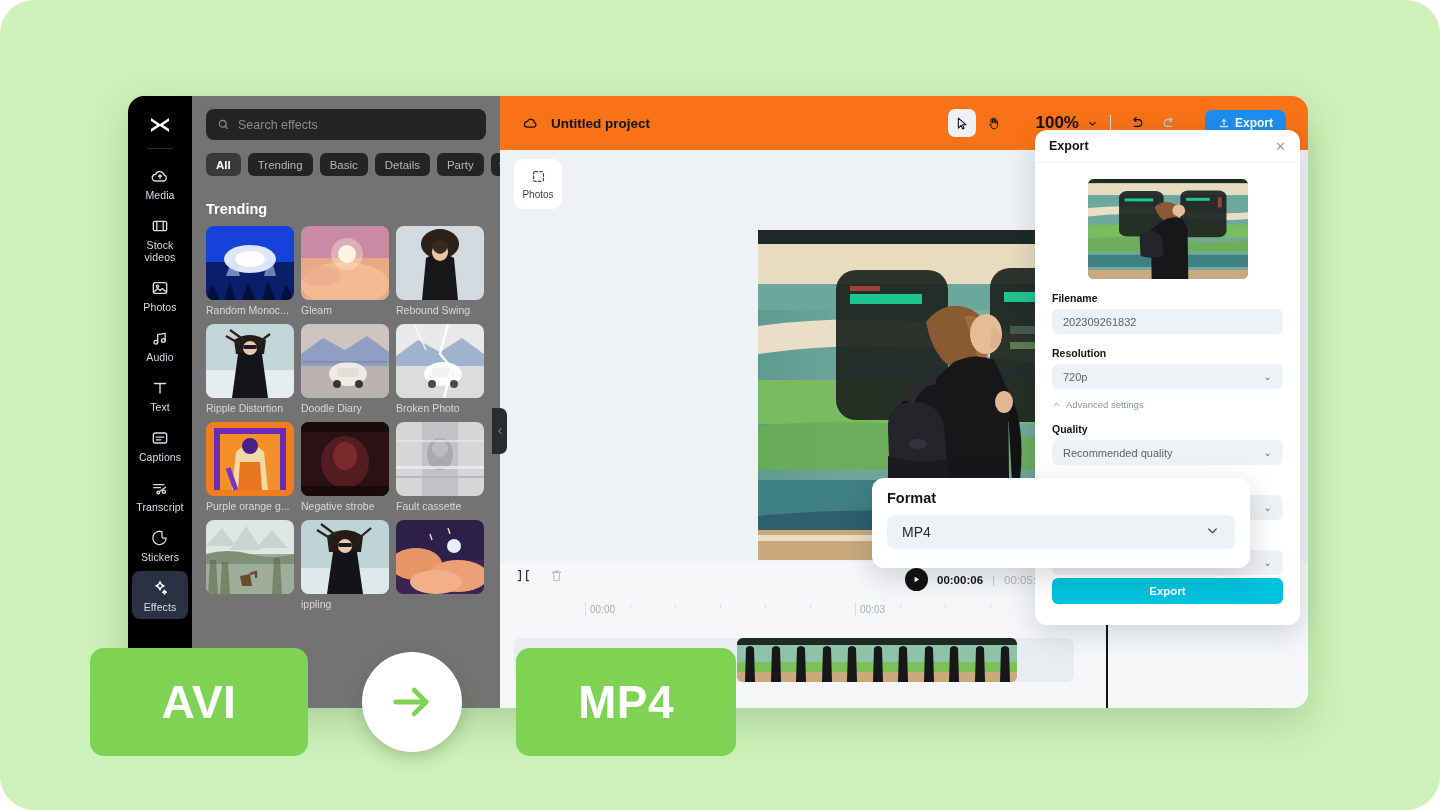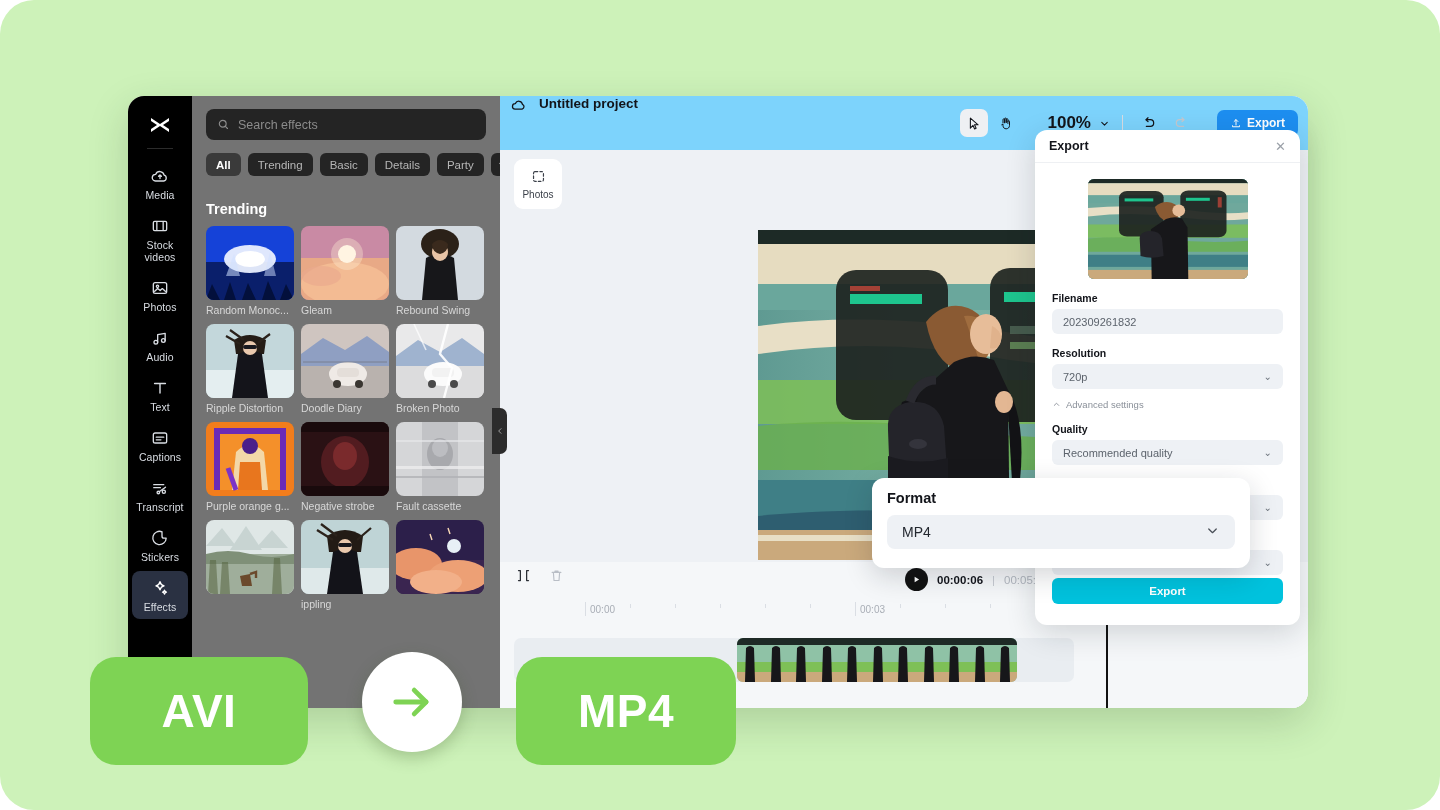--- a/index.html
+++ b/index.html
@@ -105,21 +105,21 @@
   }
 
   
   #editor {
     position: absolute; left: 372px; top: 0;
     width: 808px; height: 100%;
     background: #eef1f5;
   }
   #topbar {
     position: absolute; left: 0; top: 0; width: 100%; height: 54px;
-    background: #7dd3fc; display: flex; padding: 0 10px;
+    background: #f97316; display: flex; align-items: center; padding: 0 22px;
   }
   #proj-title { font-size: 13.5px; font-weight: bold; color: #12141a; margin-left: 11px; }
   #tool-group { margin-left: auto; display: flex; align-items: center; gap: 4px; }
   .tbtn {
     width: 28px; height: 28px; border-radius: 7px;
     display: flex; align-items: center; justify-content: center; cursor: pointer;
   }
   .tbtn.sel { background: #eef0f3; }
   #zoom-val { font-size: 17px; color: #12141a; font-weight: bold; margin-left: 24px; }
   .vdiv { width: 1px; height: 16px; background: #d8dce2; margin: 0 8px; }
@@ -220,23 +220,23 @@
   #fp-field {
     margin: 9px 15px 0; height: 34px; background: #eef1f5; border-radius: 8px;
     display: flex; align-items: center; padding: 0 15px; cursor: pointer;
   }
   #fp-val { font-size: 14px; color: #23282f; }
   #fp-cv { margin-left: auto; color: #4a5059; }
 
   
   .badge {
     position: absolute; z-index: 40;
-    border-radius: 26px; background: #7ed354;
+    border-radius: 14px; background: #7ed354;
     display: flex; align-items: center; justify-content: center;
-    color: #fff; font-size: 46px; font-weight: bold; letter-spacing: .5px; margin-top: 9px;
+    color: #fff; font-size: 46px; font-weight: bold; letter-spacing: .5px;
   }
   #badge-from { left: 90px; top: 648px; width: 218px; height: 108px; }
   #badge-to   { left: 516px; top: 648px; width: 220px; height: 108px; }
   #arrow-wrap {
     position: absolute; left: 362px; top: 652px; width: 100px; height: 100px;
     z-index: 41; border-radius: 50%;
     background: #ffffff;
     box-shadow: 0 6px 16px rgba(60,90,40,0.28);
     display: flex; align-items: center; justify-content: center;
   }

